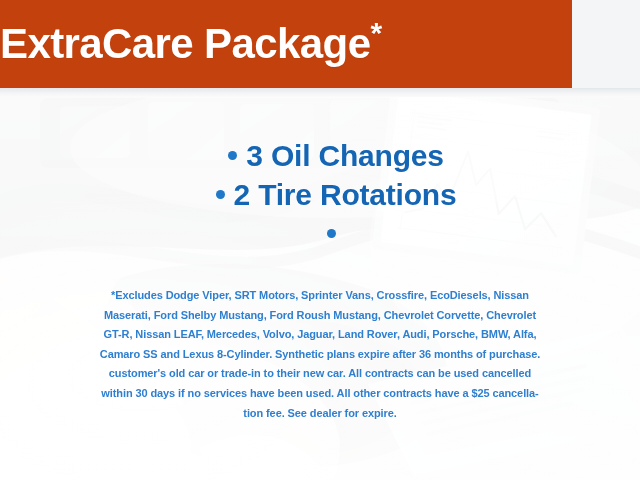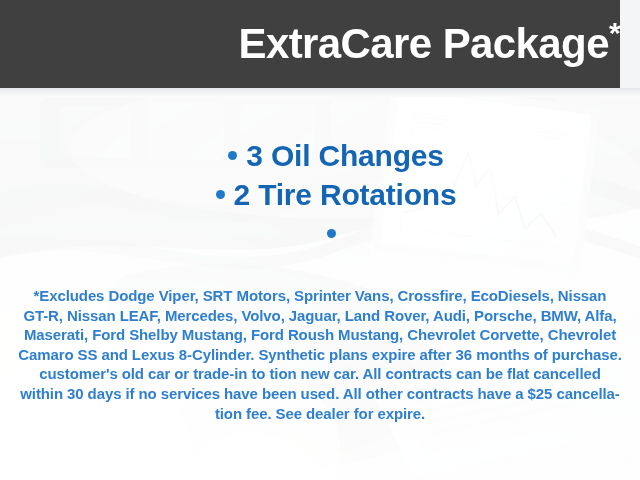--- a/index.html
+++ b/index.html
@@ -40,23 +40,23 @@
   
   .band {
     position:absolute; left:0; top:88px; width:640px; height:9px;
     background:linear-gradient(180deg,#e4e7ea 0%,#f3f4f5 55%,#fbfbfc 100%);
     pointer-events:none;
   }
 
   
   .header {
     position:absolute; left:0; top:0;
-    width:620px; height:88px;
-    background:#404040;
-    display:flex; align-items:center; justify-content:flex-end;
+    width:572px; height:88px;
+    background:#c2410c;
+    display:flex; align-items:center; justify-content:flex-start;
   }
   .header-title {
     color:#ffffff;
     font-size:42px;
     font-weight:bold;
     letter-spacing:-0.6px;
     line-height:1;
     white-space:nowrap;
     text-shadow:0 1px 0 rgba(0,0,0,.05);
   }
@@ -87,21 +87,21 @@
     margin-right:9px;
     position:relative; top:-3px;
   }
 
   
   .disclaimer {
     position:absolute;
     left:18px; top:286px; width:604px;
     text-align:center;
     color:#2e7fd0;
-    font-size:15px;
+    font-size:11px;
     font-weight:bold;
     line-height:19.6px;
     letter-spacing:-0.1px;
     z-index:3;
     text-shadow:0 1px 1px rgba(255,255,255,.85);
   }
   .disclaimer .dline { white-space:nowrap; }
   .disclaimer .dline.last { white-space:normal; }
 </style>
 </head>
@@ -218,21 +218,21 @@
   </div>
 
   <div class="bullets">
     <div class="bullet-line"><span class="dot"></span><span>3 Oil Changes</span></div>
     <div class="bullet-line"><span class="dot"></span><span>2 Tire Rotations</span></div>
     <div class="bullet-line"><span class="dot"></span></div>
   </div>
 
   <div class="disclaimer">
     <div class="dline">*Excludes Dodge Viper, SRT Motors, Sprinter Vans, Crossfire, EcoDiesels, Nissan</div>
+    <div class="dline">Maserati, Ford Shelby Mustang, Ford Roush Mustang, Chevrolet Corvette, Chevrolet</div>
     <div class="dline">GT-R, Nissan LEAF, Mercedes, Volvo, Jaguar, Land Rover, Audi, Porsche, BMW, Alfa,</div>
-    <div class="dline">Maserati, Ford Shelby Mustang, Ford Roush Mustang, Chevrolet Corvette, Chevrolet</div>
     <div class="dline">Camaro SS and Lexus 8-Cylinder. Synthetic plans expire after 36 months of purchase.</div>
-    <div class="dline">customer's old car or trade-in to tion new car. All contracts can be flat cancelled</div>
+    <div class="dline">customer's old car or trade-in to their new car. All contracts can be used cancelled</div>
     <div class="dline">within 30 days if no services have been used. All other contracts have a $25 cancella-</div>
     <div class="dline last">tion fee. See dealer for expire.</div>
   </div>
 
 </div>
 
 </body></html>

